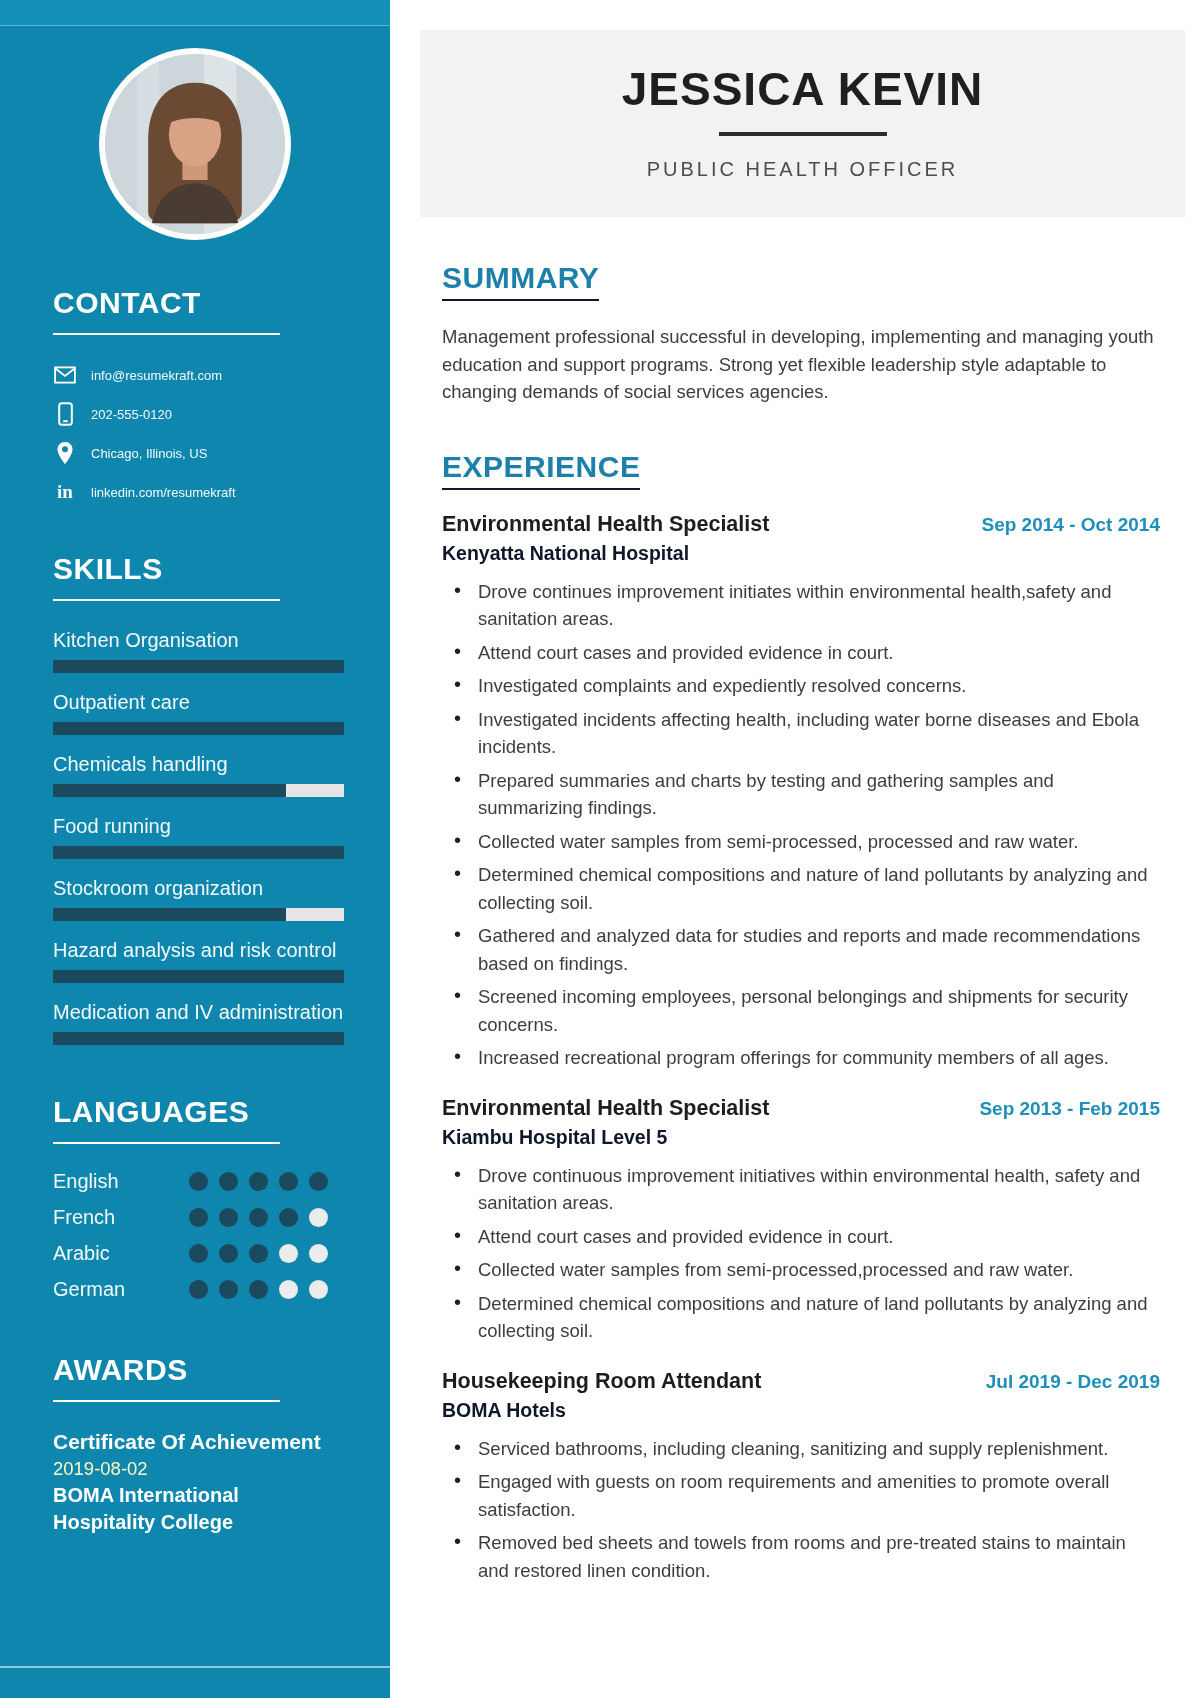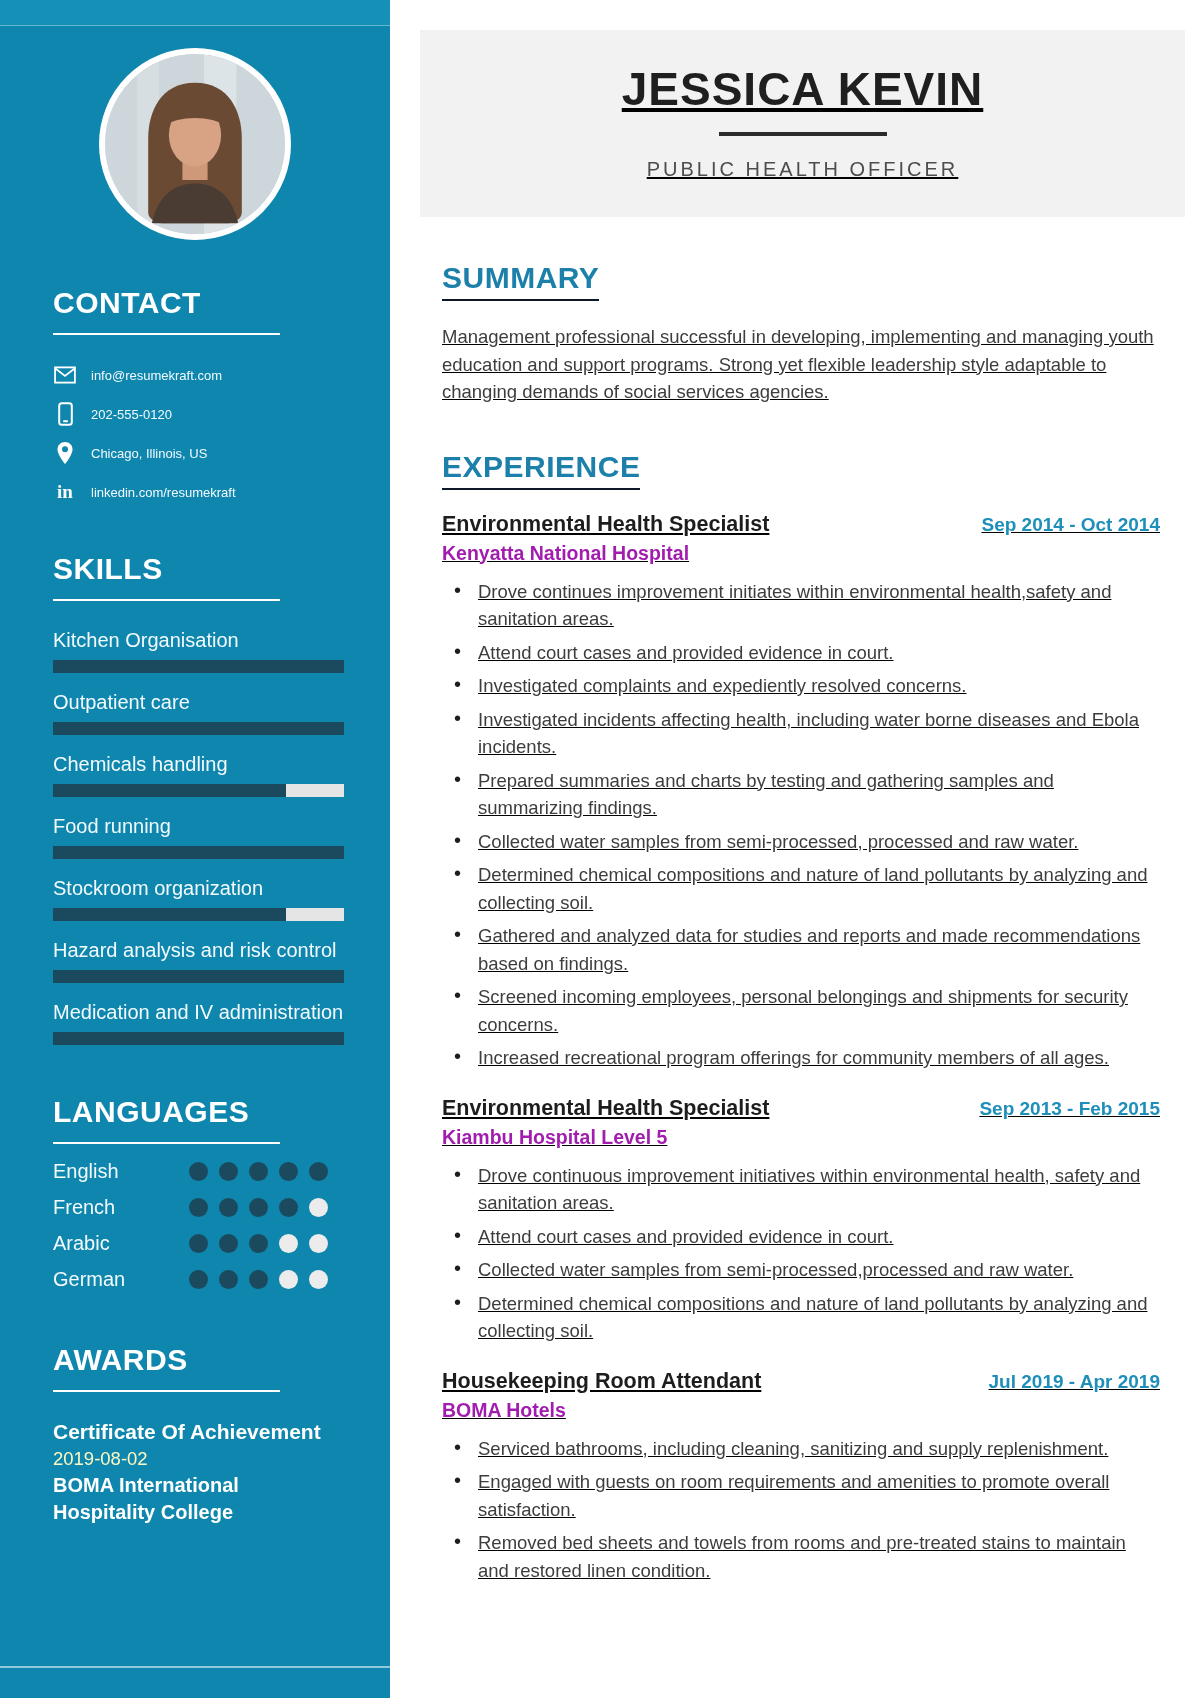--- a/index.html
+++ b/index.html
@@ -36,53 +36,53 @@
   .li-icon{font-weight:bold;font-size:19px;color:#fff;font-family:"Liberation Serif","DejaVu Serif",serif;letter-spacing:0;}
 
   .skills-section{margin-top:48px;}
   .skills-list{margin-top:26px;}
   .skill-item{margin-bottom:16px;}
   .skill-label{font-size:20px;line-height:26px;color:#f3fbff;margin-bottom:7px;}
   .skill-track{height:13px;background:var(--track);width:100%;}
   .skill-fill{height:13px;background:var(--navy);}
 
   .lang-section{margin-top:50px;}
-  .lang-list{margin-top:16px;}
+  .lang-list{margin-top:26px;}
   .lang-row{display:flex;align-items:center;justify-content:space-between;margin-bottom:13px;}
   .lang-label{font-size:20px;color:#f3fbff;}
   .dots{display:flex;gap:11px;margin-right:16px;}
   .dot{width:19px;height:19px;border-radius:50%;}
   .dot.filled{background:var(--navy);}
   .dot.empty{background:#ececec;}
 
   .awards-section{margin-top:52px;}
   .award{margin-top:26px;}
   .award-title{font-size:21px;font-weight:bold;line-height:27px;}
   .award-date{font-size:18.5px;line-height:27px;color:#fef9c3;}
   .award-org{font-size:20px;font-weight:bold;line-height:27px;}
   .sb-bottomline{position:absolute;left:0;right:0;bottom:30px;height:2px;background:rgba(255,255,255,.55);}
 
   
-  .main{position:absolute;left:390px;top:0;width:810px;height:100%;text-decoration:underline;}
+  .main{position:absolute;left:390px;top:0;width:810px;height:100%;}
   .header-box{margin:30px 15px 0 30px;background:var(--header-box);text-align:center;padding:32px 20px 36px;}
   .name{font-size:46px;font-weight:bold;color:var(--name-col);letter-spacing:1px;}
   .name-underline{width:168px;height:4px;background:#2b2b2b;margin:16px auto 0;}
   .subtitle{margin-top:22px;font-size:20px;letter-spacing:3px;color:var(--subtitle-col);}
 
   .content{padding:0 40px 0 52px;}
   .m-section{margin-top:44px;}
   .m-h{display:inline-block;font-size:30px;font-weight:bold;color:var(--accent);letter-spacing:.5px;border-bottom:2px solid #0f172a;padding-bottom:4px;}
   .summary-text{margin-top:22px;font-size:18.5px;line-height:27.5px;color:var(--body-col);}
 
   .job{margin-top:24px;}
   .job:first-of-type{margin-top:22px;}
   .job-head{display:flex;justify-content:space-between;align-items:baseline;}
   .job-role{font-size:21.5px;font-weight:bold;color:#1d1d1d;}
   .job-dates{font-size:19px;font-weight:bold;color:var(--date);white-space:nowrap;}
-  .job-company{font-size:19.5px;font-weight:bold;color:#a21caf;margin-top:5px;}
+  .job-company{font-size:19.5px;font-weight:bold;color:#0f172a;margin-top:5px;}
   .bullets{list-style:none;margin-top:13px;}
   .bullets li{position:relative;padding-left:36px;font-size:18.5px;line-height:27.5px;color:var(--body-col);margin-bottom:6px;}
   .bullets li::before{content:"•";position:absolute;left:12px;top:-1px;color:#1d1d1d;font-size:20px;}
 </style>
 </head>
 <body>
 
 <div class="page">
 
   <aside class="sidebar">
@@ -313,21 +313,21 @@
                 <li>Drove continuous improvement initiatives within environmental health, safety and sanitation areas.</li>
                 <li>Attend court cases and provided evidence in court.</li>
                 <li>Collected water samples from semi-processed,processed and raw water.</li>
                 <li>Determined chemical compositions and nature of land pollutants by analyzing and collecting soil.</li>
               </ul>
   </div>
 
   <div class="job">
     <div class="job-head">
       <span class="job-role">Housekeeping Room Attendant</span>
-      <span class="job-dates">Jul 2019 - Apr 2019</span>
+      <span class="job-dates">Jul 2019 - Dec 2019</span>
     </div>
     <div class="job-company">BOMA Hotels</div>
     <ul class="bullets">
                 <li>Serviced bathrooms, including cleaning, sanitizing and supply replenishment.</li>
                 <li>Engaged with guests on room requirements and amenities to promote overall satisfaction.</li>
                 <li>Removed bed sheets and towels from rooms and pre-treated stains to maintain and restored linen condition.</li>
               </ul>
   </div>
 </div>
       </section>

